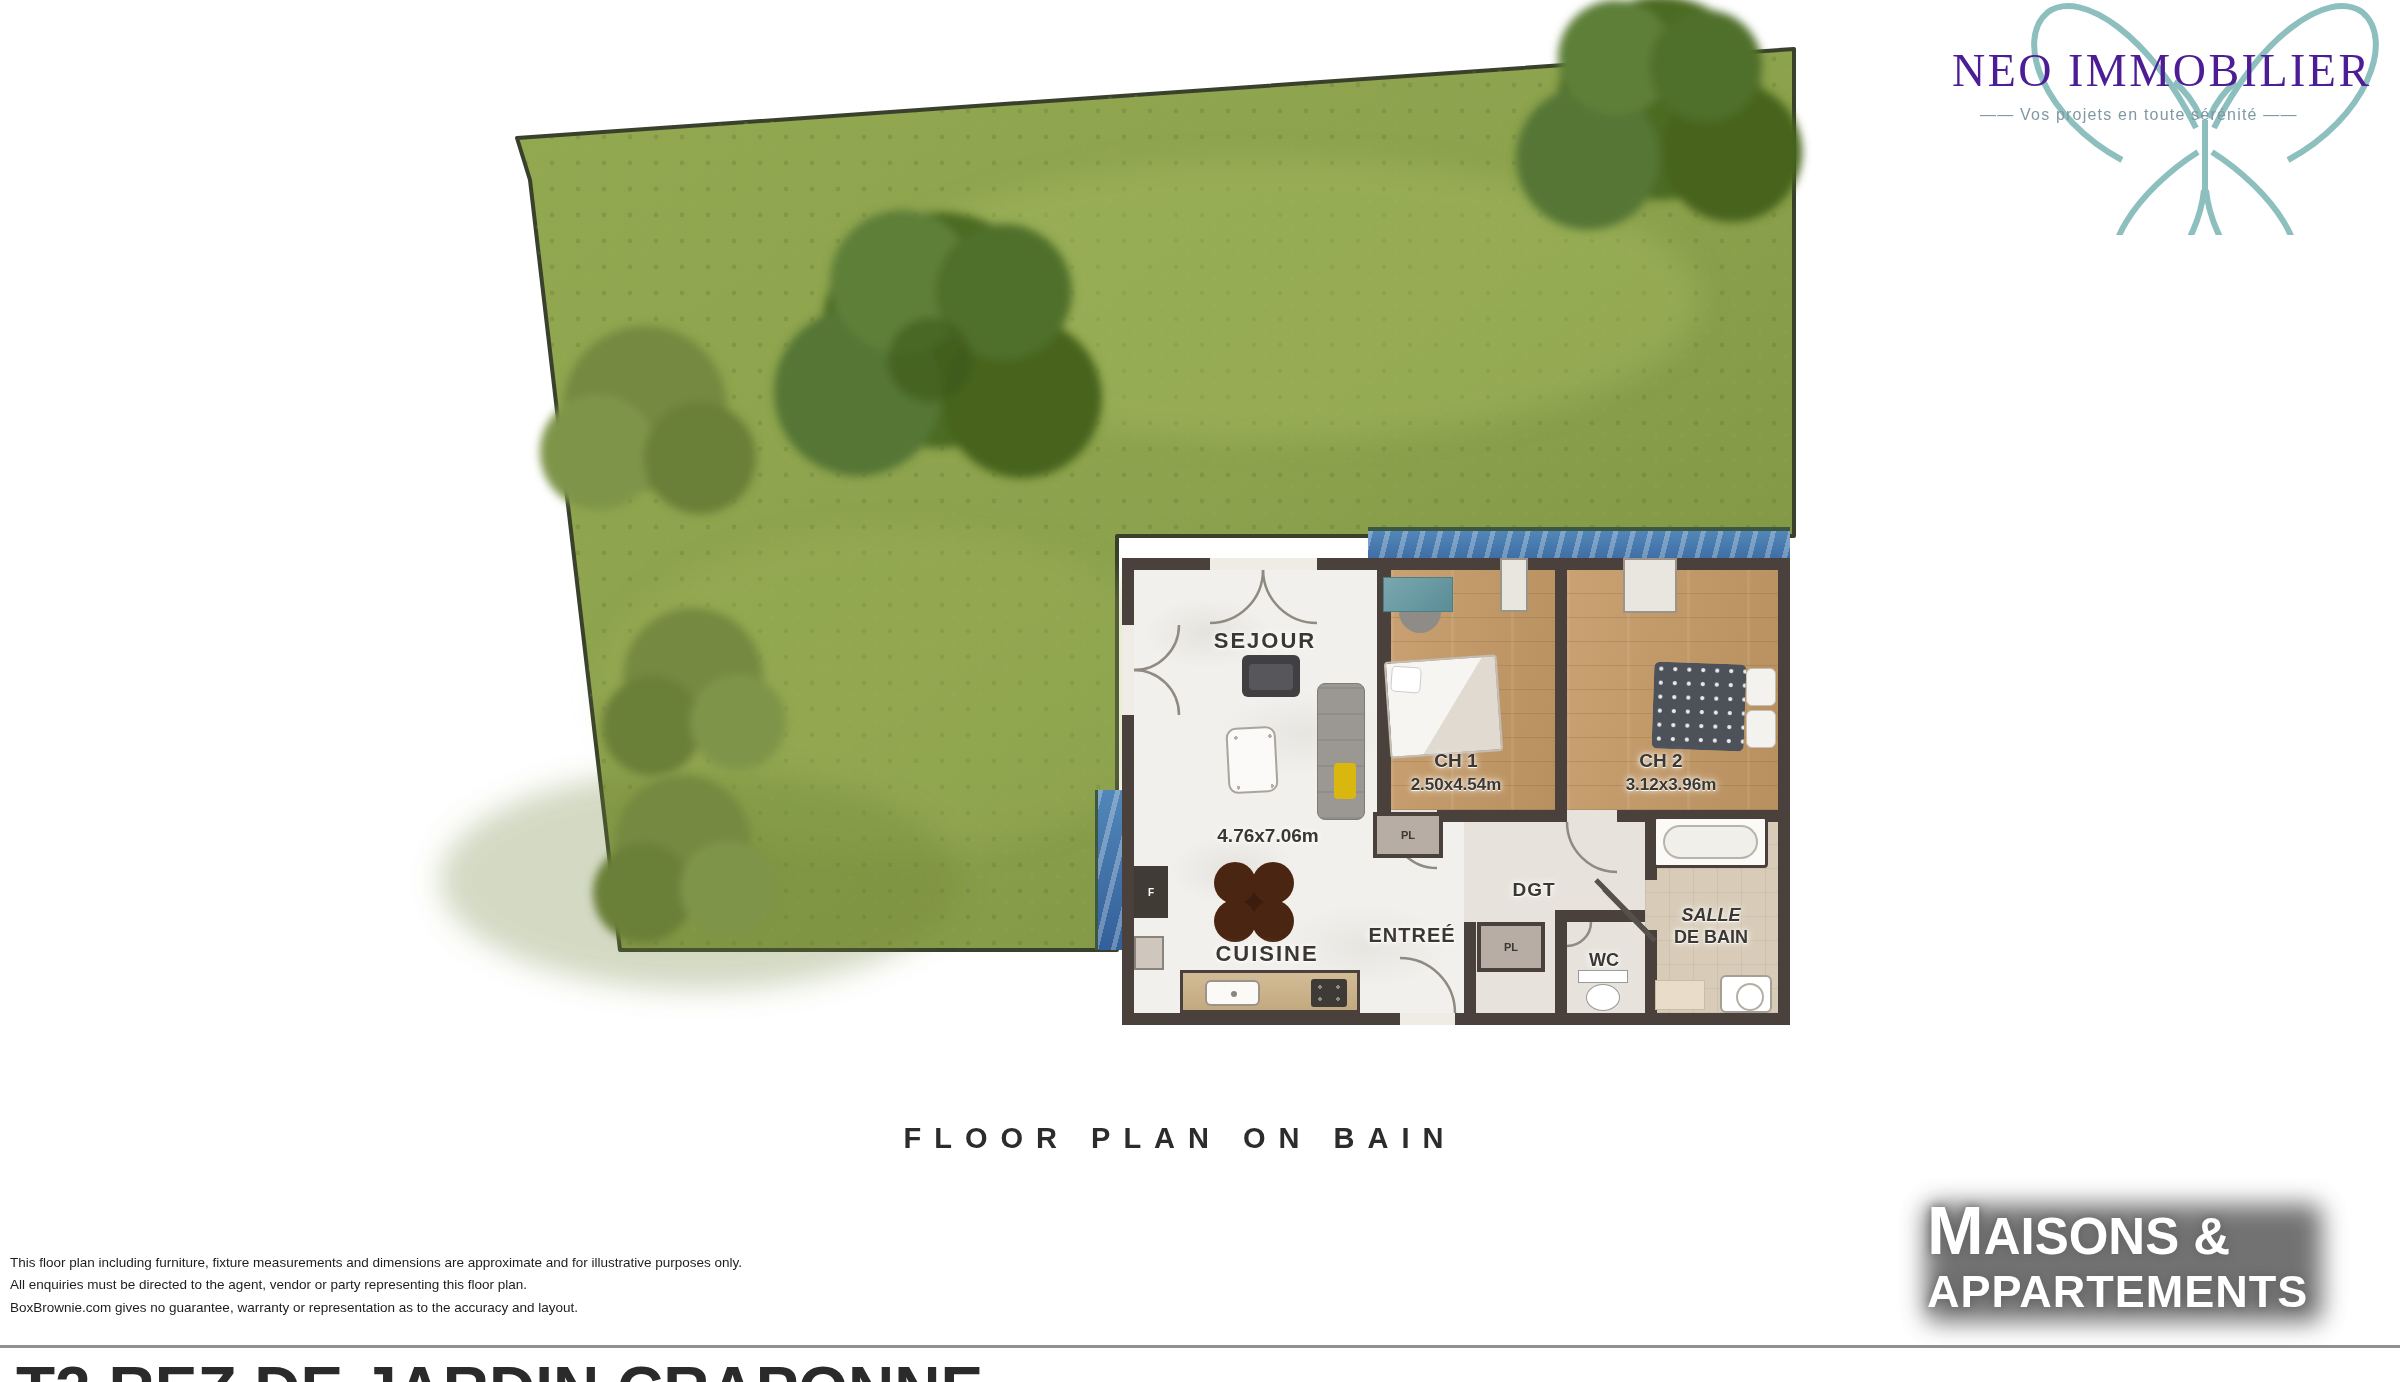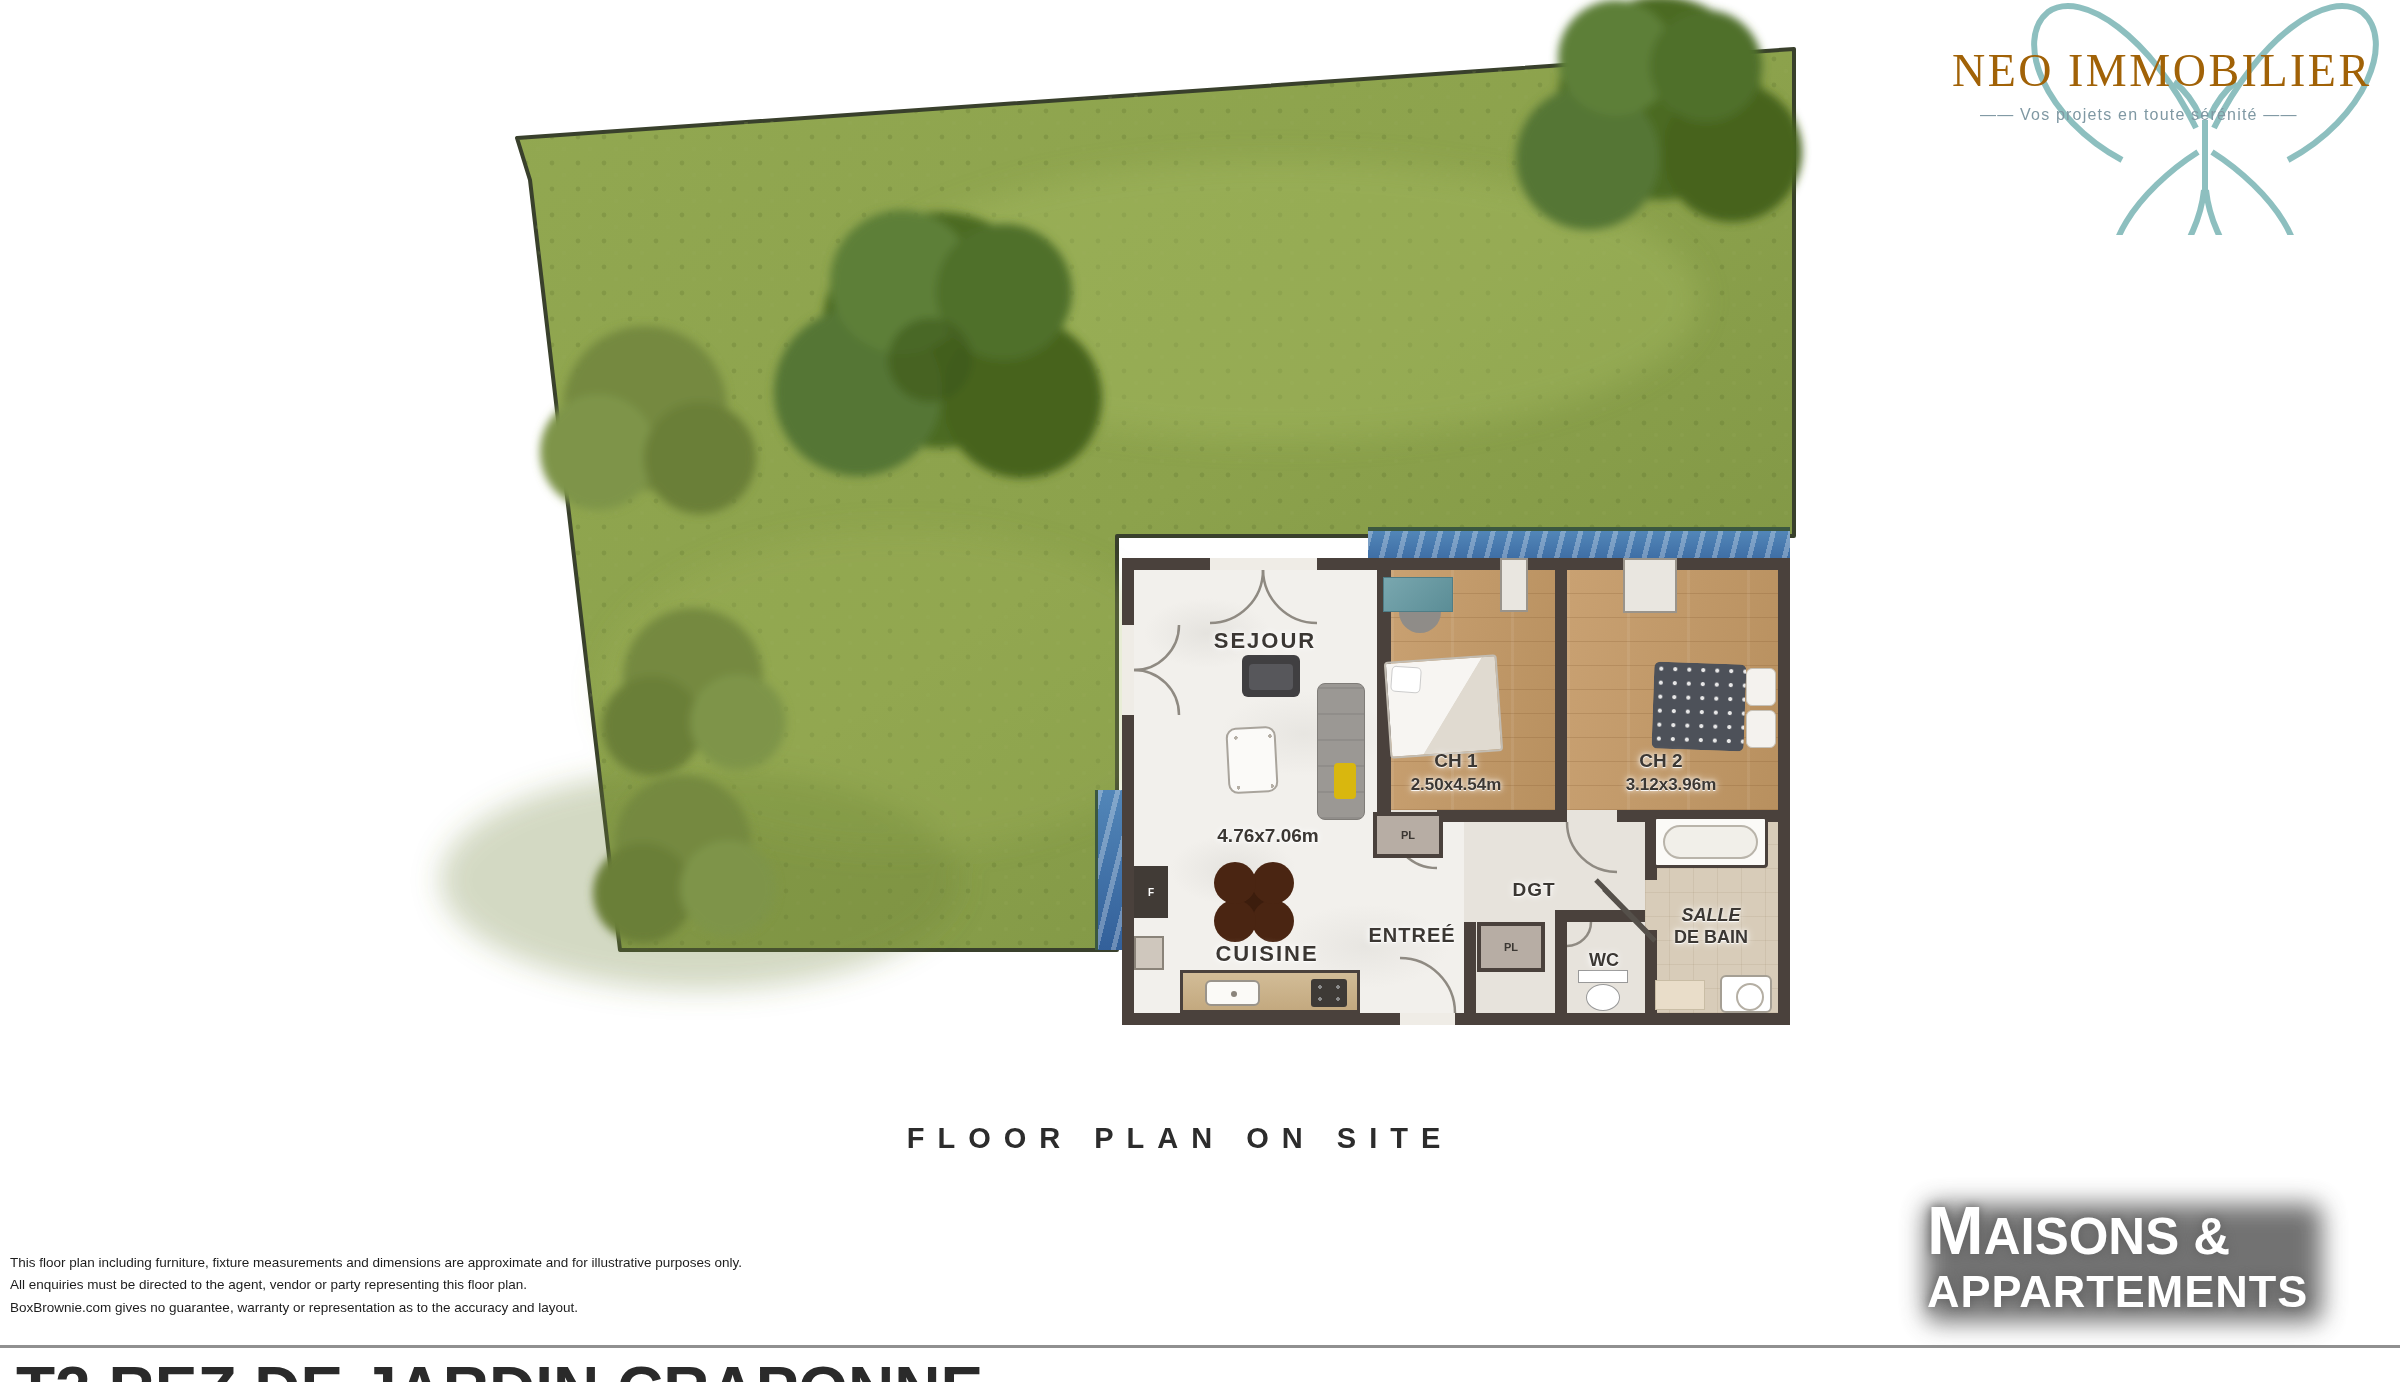--- a/index.html
+++ b/index.html
@@ -99,21 +99,21 @@
   .toilet-tank{left:444px;top:400px;width:50px;height:13px;background:#fff;border:1px solid #999;}
   .toilet-bowl{left:452px;top:414px;width:34px;height:27px;background:#fff;border:1px solid #999;border-radius:50%;}
   .sdb-sink{left:586px;top:405px;width:52px;height:38px;background:#fff;border:2px solid #a59f94;border-radius:6px;}
   .sdb-sink:after{content:"";position:absolute;left:14px;top:6px;width:24px;height:24px;border-radius:50%;border:2px solid #b5afa4;}
   .sdb-mat{left:521px;top:410px;width:50px;height:30px;background:#e9ddc9;border:1px solid #c9bda5;}
   .window{position:absolute;background:#e9e6e0;border:2px solid #9a948b;}
 
   
   .neo{position:absolute;left:1900px;top:0;width:500px;height:235px;}
   .neo-name{position:absolute;left:52px;top:44px;font-family:"Liberation Serif",serif;font-size:46px;
-    letter-spacing:2.5px;color:#a16207;white-space:nowrap;}
+    letter-spacing:2.5px;color:#4c1d95;white-space:nowrap;}
   .neo-tagline{position:absolute;left:80px;top:106px;font-size:16px;letter-spacing:1.2px;color:#7f98a3;white-space:nowrap;}
 
   
   .plan-title{position:absolute;left:1180px;top:1138px;transform:translate(-50%,-50%);
     font-size:29px;font-weight:600;letter-spacing:13px;color:#2c2c2c;white-space:nowrap;}
   .disclaimer{position:absolute;left:10px;top:1252px;font-size:13.5px;line-height:22.4px;color:#1d1d1d;}
   .divider{position:absolute;left:0;top:1345px;width:2400px;height:3px;background:#909090;}
   .property-title{position:absolute;left:16px;top:1353px;font-size:64px;font-weight:700;color:#2a2a2a;white-space:nowrap;}
 
   .maisons{position:absolute;left:1905px;top:1196px;width:445px;height:142px;}
@@ -299,21 +299,21 @@
         <path d="M 2212 152 C 2272 190, 2318 256, 2286 282 C 2258 302, 2212 246, 2206 190"></path>
         <path d="M 2205 120 L 2205 195"></path>
         <path d="M 2201 118 C 2192 98, 2182 88, 2174 82"></path>
         <path d="M 2209 118 C 2218 98, 2228 88, 2236 82"></path>
       </g>
     </svg>
     <span class="neo-name">NEO IMMOBILIER</span>
     <span class="neo-tagline">——  Vos projets en toute sérénité  ——</span>
   </div>
 
-  <div class="plan-title">FLOOR PLAN ON SITE</div>
+  <div class="plan-title">FLOOR PLAN ON BAIN</div>
 
   <div class="disclaimer">
     <div>This floor plan including furniture, fixture measurements and dimensions are approximate and for illustrative purposes only.</div>
     <div>All enquiries must be directed to the agent, vendor or party representing this floor plan.</div>
     <div>BoxBrownie.com gives no guarantee, warranty or representation as to the accuracy and layout.</div>
   </div>
 
   <div class="divider"></div>
 
   <div class="maisons">

